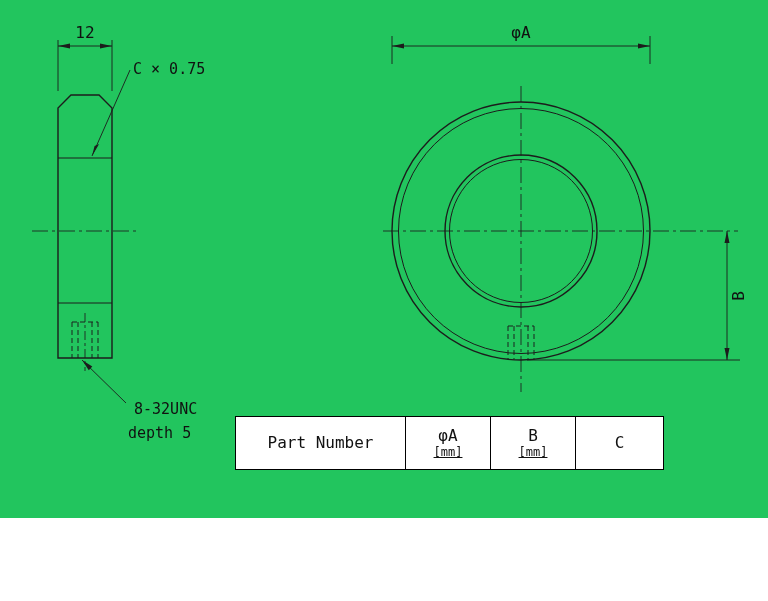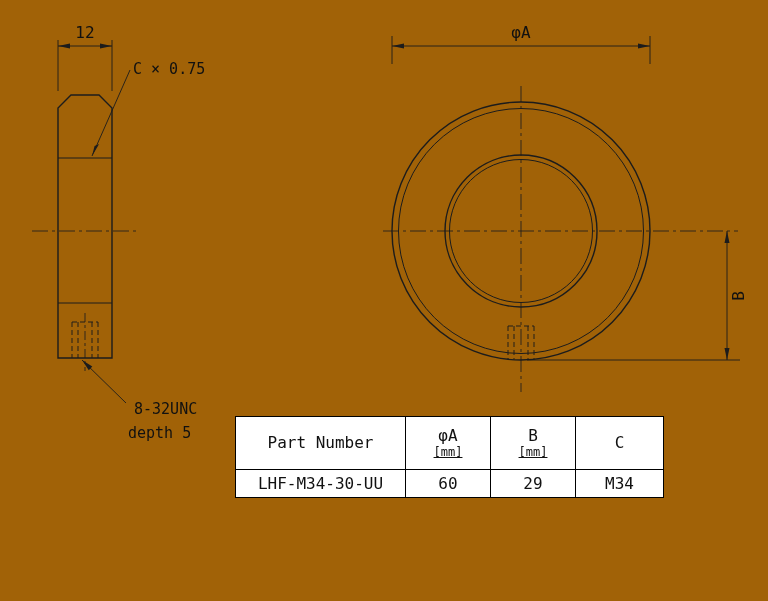--- a/index.html
+++ b/index.html
@@ -1,16 +1,16 @@
 <!DOCTYPE html>
 <html><head>
 <meta charset="utf-8">
 <style>
   html,body{margin:0;padding:0;background:#fff;}
-  .page{position:relative;width:768px;height:601px;background:#a16207;overflow:hidden;
+  .page{position:relative;width:768px;height:518px;background:#22c55e;overflow:hidden;
         font-family:"DejaVu Sans Mono",monospace;}
   svg{position:absolute;left:0;top:0;}
 
   
   .outline{stroke:#1c1c1c;stroke-width:1.4;fill:none;stroke-linejoin:miter;}
   .thin{stroke:#1c1c1c;stroke-width:1;fill:none;}
   .dim{stroke:#1c1c1c;stroke-width:0.9;fill:none;}
   .hiddenln{stroke:#1c1c1c;stroke-width:0.95;fill:none;stroke-dasharray:5 3;}
   .centerln{stroke:#1c1c1c;stroke-width:0.85;fill:none;stroke-dasharray:16 4 3 4;}
   .centerln-s{stroke:#1c1c1c;stroke-width:0.85;fill:none;stroke-dasharray:9 3 3 3;}
@@ -132,22 +132,16 @@
         <th>
           <span class="stack">B</span>
           <span class="stack unit">[mm]</span>
         </th>
         <th>
           <span>C</span>
         </th>
       </tr>
     </thead>
     <tbody>
-      <tr>
-        <td class="col-pn">LHF-M34-30-UU</td>
-        <td>60</td>
-        <td>29</td>
-        <td>M34</td>
-      </tr>
     </tbody>
   </table>
 
 </div>
 
 </body></html>

